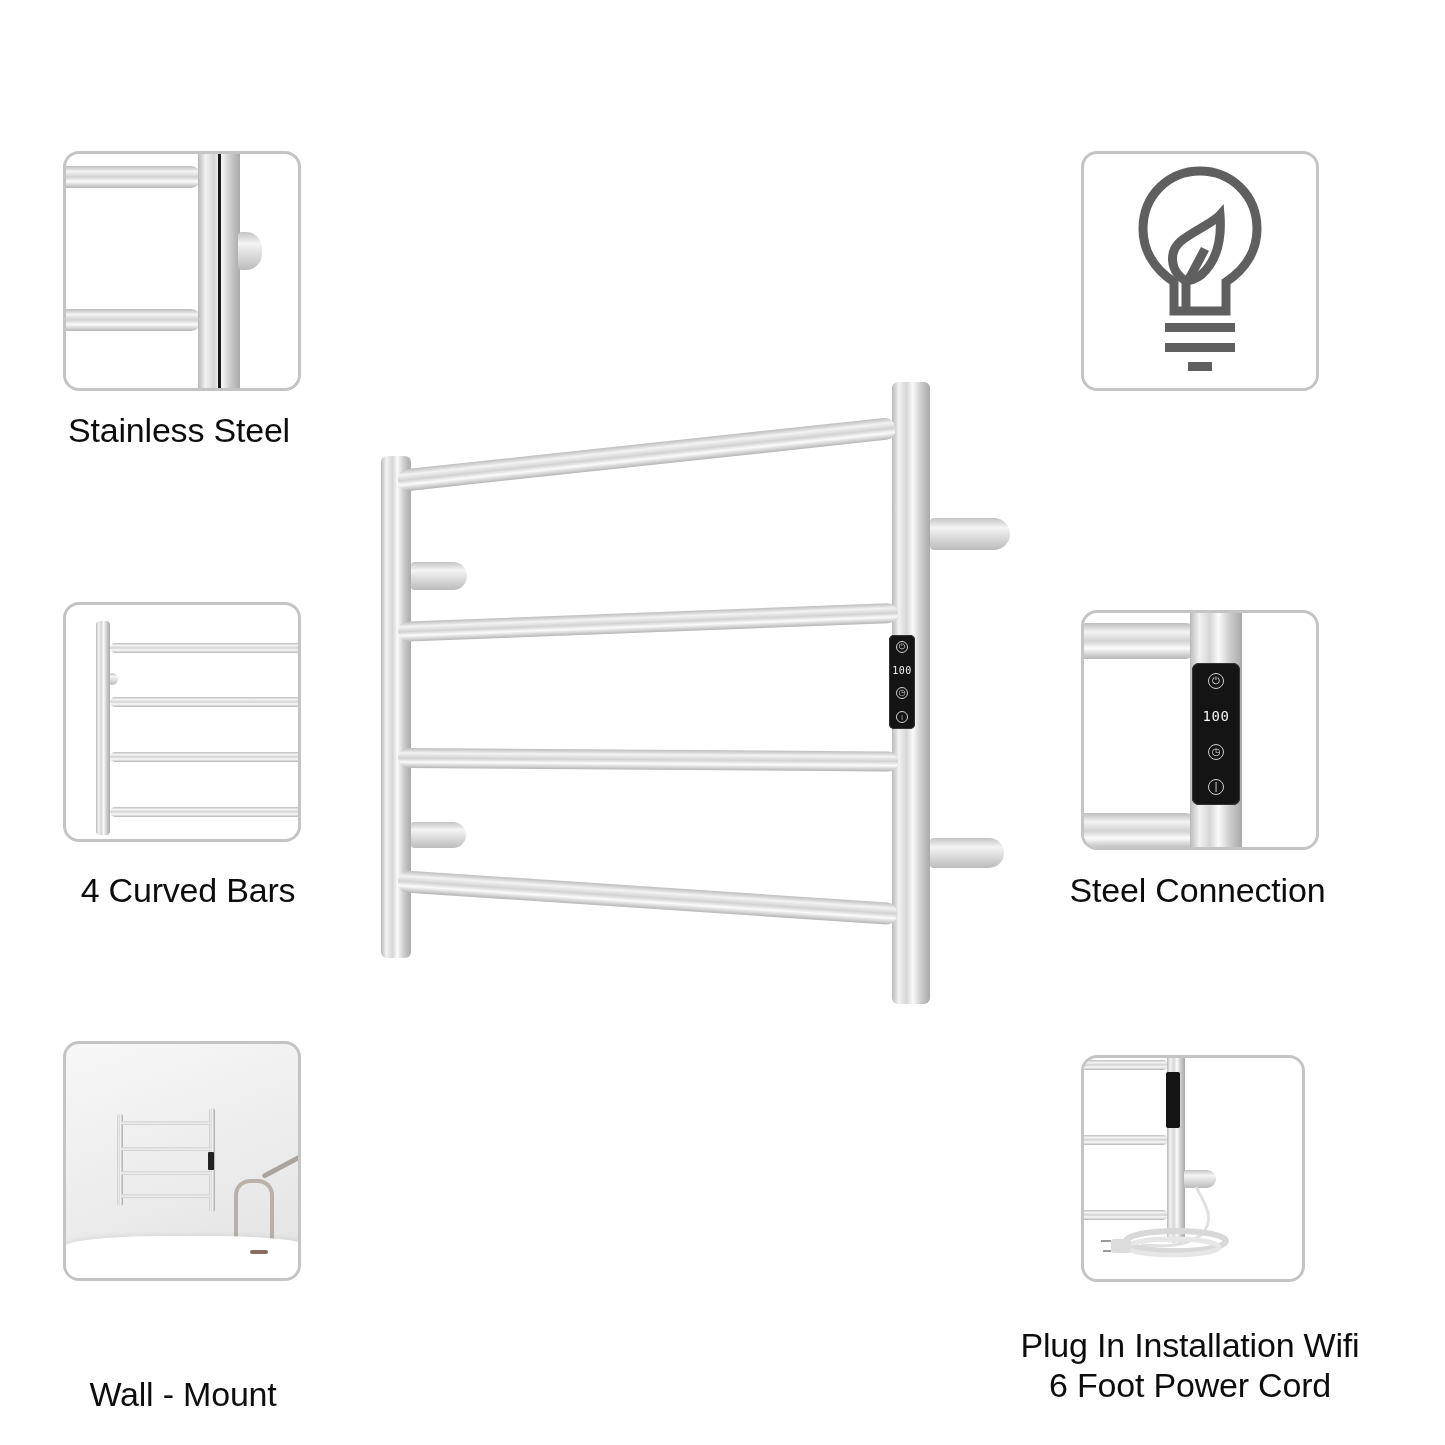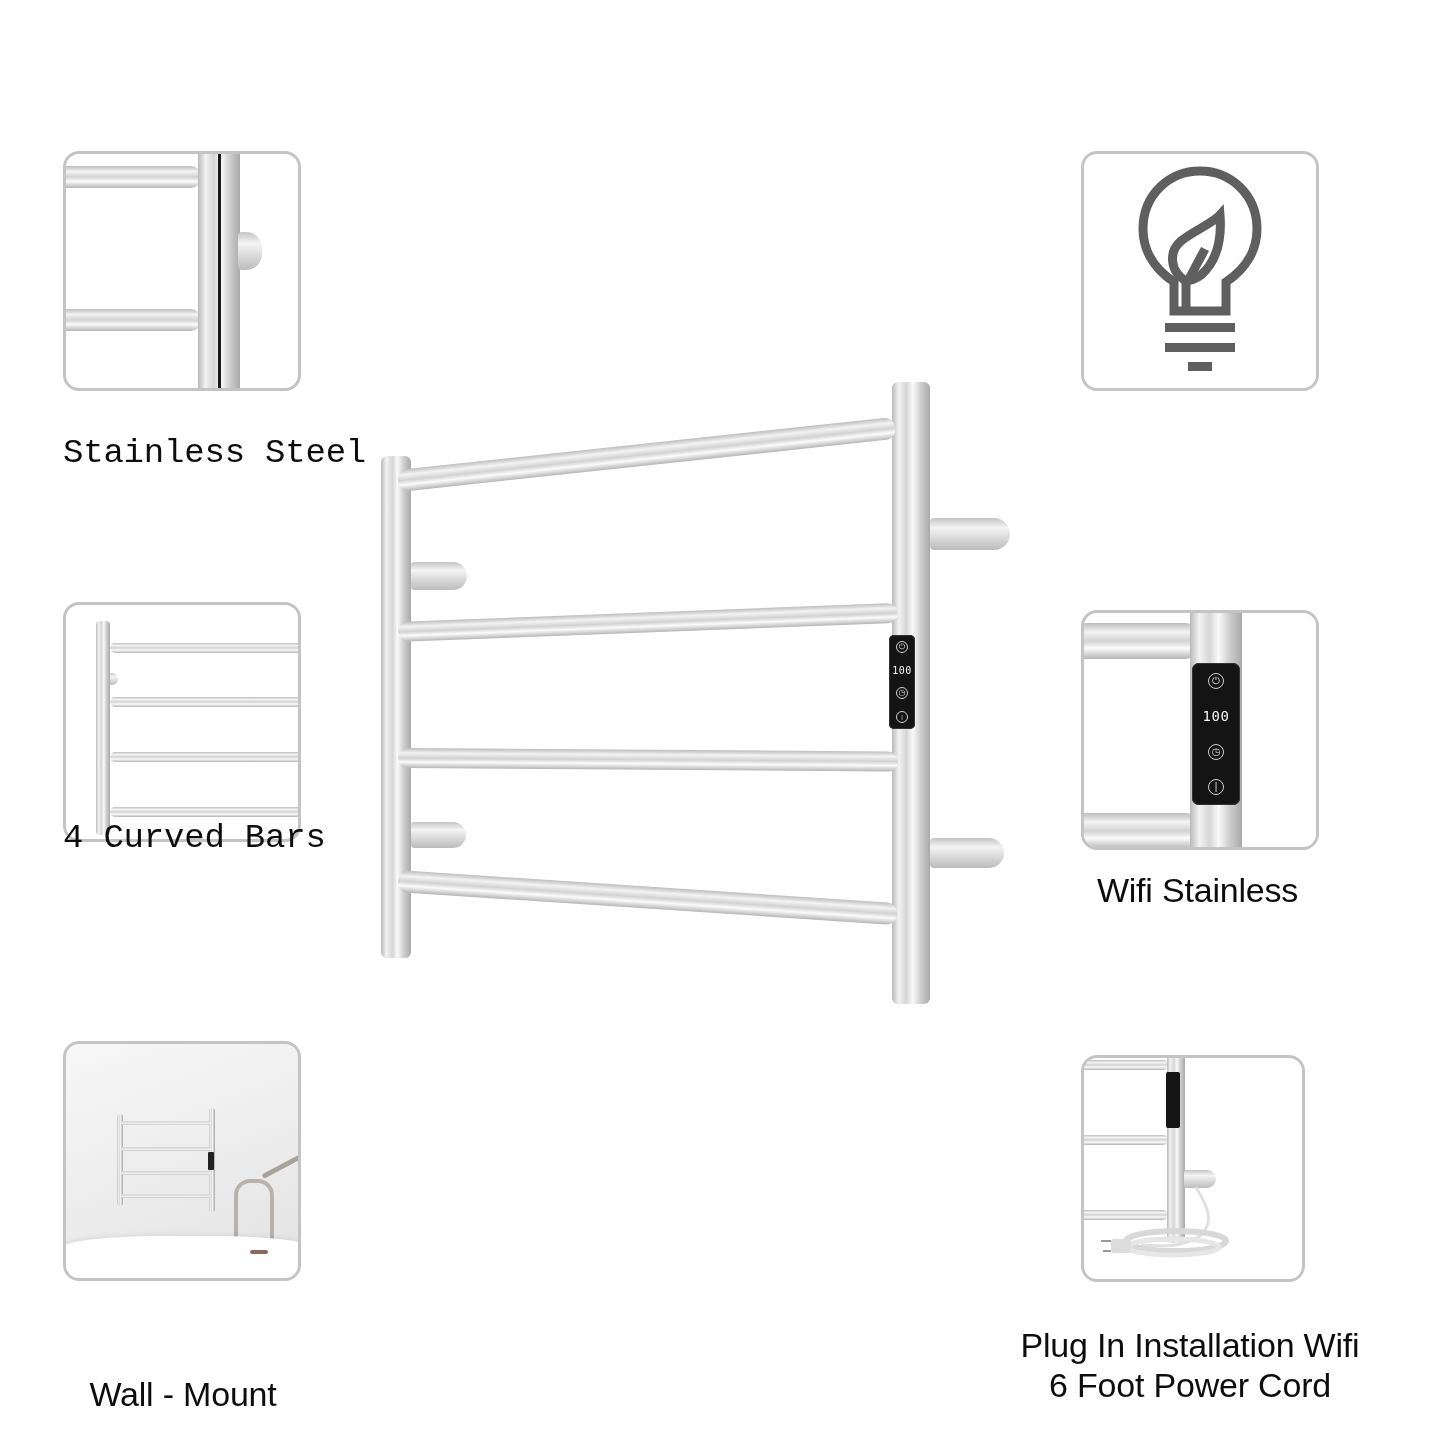--- a/index.html
+++ b/index.html
@@ -59,33 +59,33 @@
 </head>
 <body>
 
 <div class="card" style="left:63px; top:151px; width:238px; height:240px;">
   <div class="hbar" style="left:-10px; top:12px; width:145px; height:22px;"></div>
   <div class="hbar" style="left:-10px; top:155px; width:145px; height:22px;"></div>
   <div class="vbar" style="left:132px; top:-5px; width:42px; height:250px;"></div>
   <div style="position:absolute; left:152px; top:-5px; width:3px; height:250px; background:#1a1a1a;"></div>
   <div class="peg" style="left:172px; top:78px; width:24px; height:38px;"></div>
 </div>
-<div class="label" style="left:63px; top:433px; width:232px;font-family:Liberation Mono, monospace;">
+<div class="label" style="left:63px; top:410px; width:232px;">
   <span>Stainless Steel</span>
 </div>
 
 <div class="card" style="left:63px; top:602px; width:238px; height:240px;">
   <div class="vbar" style="left:30px; top:16px; width:14px; height:214px;"></div>
   <div class="hbar" style="left:44px; top:38px; width:200px; height:10px;"></div>
   <div class="hbar" style="left:44px; top:92px; width:200px; height:10px;"></div>
   <div class="hbar" style="left:44px; top:147px; width:200px; height:10px;"></div>
   <div class="hbar" style="left:44px; top:202px; width:200px; height:10px;"></div>
   <div class="peg" style="left:44px; top:68px; width:8px; height:12px;"></div>
 </div>
-<div class="label" style="left:63px; top:818px; width:250px;font-family:Liberation Mono, monospace;">
+<div class="label" style="left:63px; top:870px; width:250px;">
   <span>4 Curved Bars</span>
 </div>
 
 <div class="card" style="left:63px; top:1041px; width:238px; height:240px; background:linear-gradient(160deg,#f7f7f7 0%,#ececec 55%,#e2e2e2 100%);">
 
   <div class="vbar" style="left:51px; top:70px; width:6px; height:92px;"></div>
   <div class="vbar" style="left:143px; top:64px; width:6px; height:104px;"></div>
   <div class="hbar" style="left:55px; top:77px; width:90px; height:4px;"></div>
   <div class="hbar" style="left:55px; top:103px; width:90px; height:4px;"></div>
   <div class="hbar" style="left:55px; top:127px; width:90px; height:4px;"></div>
@@ -146,21 +146,21 @@
   <div class="hbar" style="left:-8px; top:200px; width:120px; height:36px;"></div>
   <div class="vbar" style="left:106px; top:-5px; width:52px; height:250px;"></div>
   <div class="panel" style="left:108px; top:50px; width:48px; height:142px; border-radius:7px;">
     <span class="ic" style="width:16px;height:16px;font-size:10px;line-height:14px;">⏻</span>
     <span class="digits" style="font-size:14px;">100</span>
     <span class="ic" style="width:16px;height:16px;font-size:10px;line-height:14px;">◷</span>
     <span class="ic" style="width:16px;height:16px;font-size:10px;line-height:14px;">|</span>
   </div>
 </div>
 <div class="label" style="left:1060px; top:870px; width:275px;">
-  <span>Wifi Stainless</span>
+  <span>Steel Connection</span>
 </div>
 
 <div class="card" style="left:1081px; top:1055px; width:224px; height:227px;">
   <div class="hbar" style="left:-6px; top:2px; width:90px; height:10px;"></div>
   <div class="hbar" style="left:-6px; top:77px; width:90px; height:10px;"></div>
   <div class="hbar" style="left:-6px; top:152px; width:90px; height:10px;"></div>
   <div class="vbar" style="left:83px; top:-5px; width:18px; height:190px;"></div>
   <div style="position:absolute; left:82px; top:14px; width:14px; height:56px; background:#141414; border-radius:2px;"></div>
   <div class="peg" style="left:100px; top:112px; width:32px; height:18px;"></div>
   <svg width="224" height="227" style="position:absolute; left:-3px; top:-3px;">

